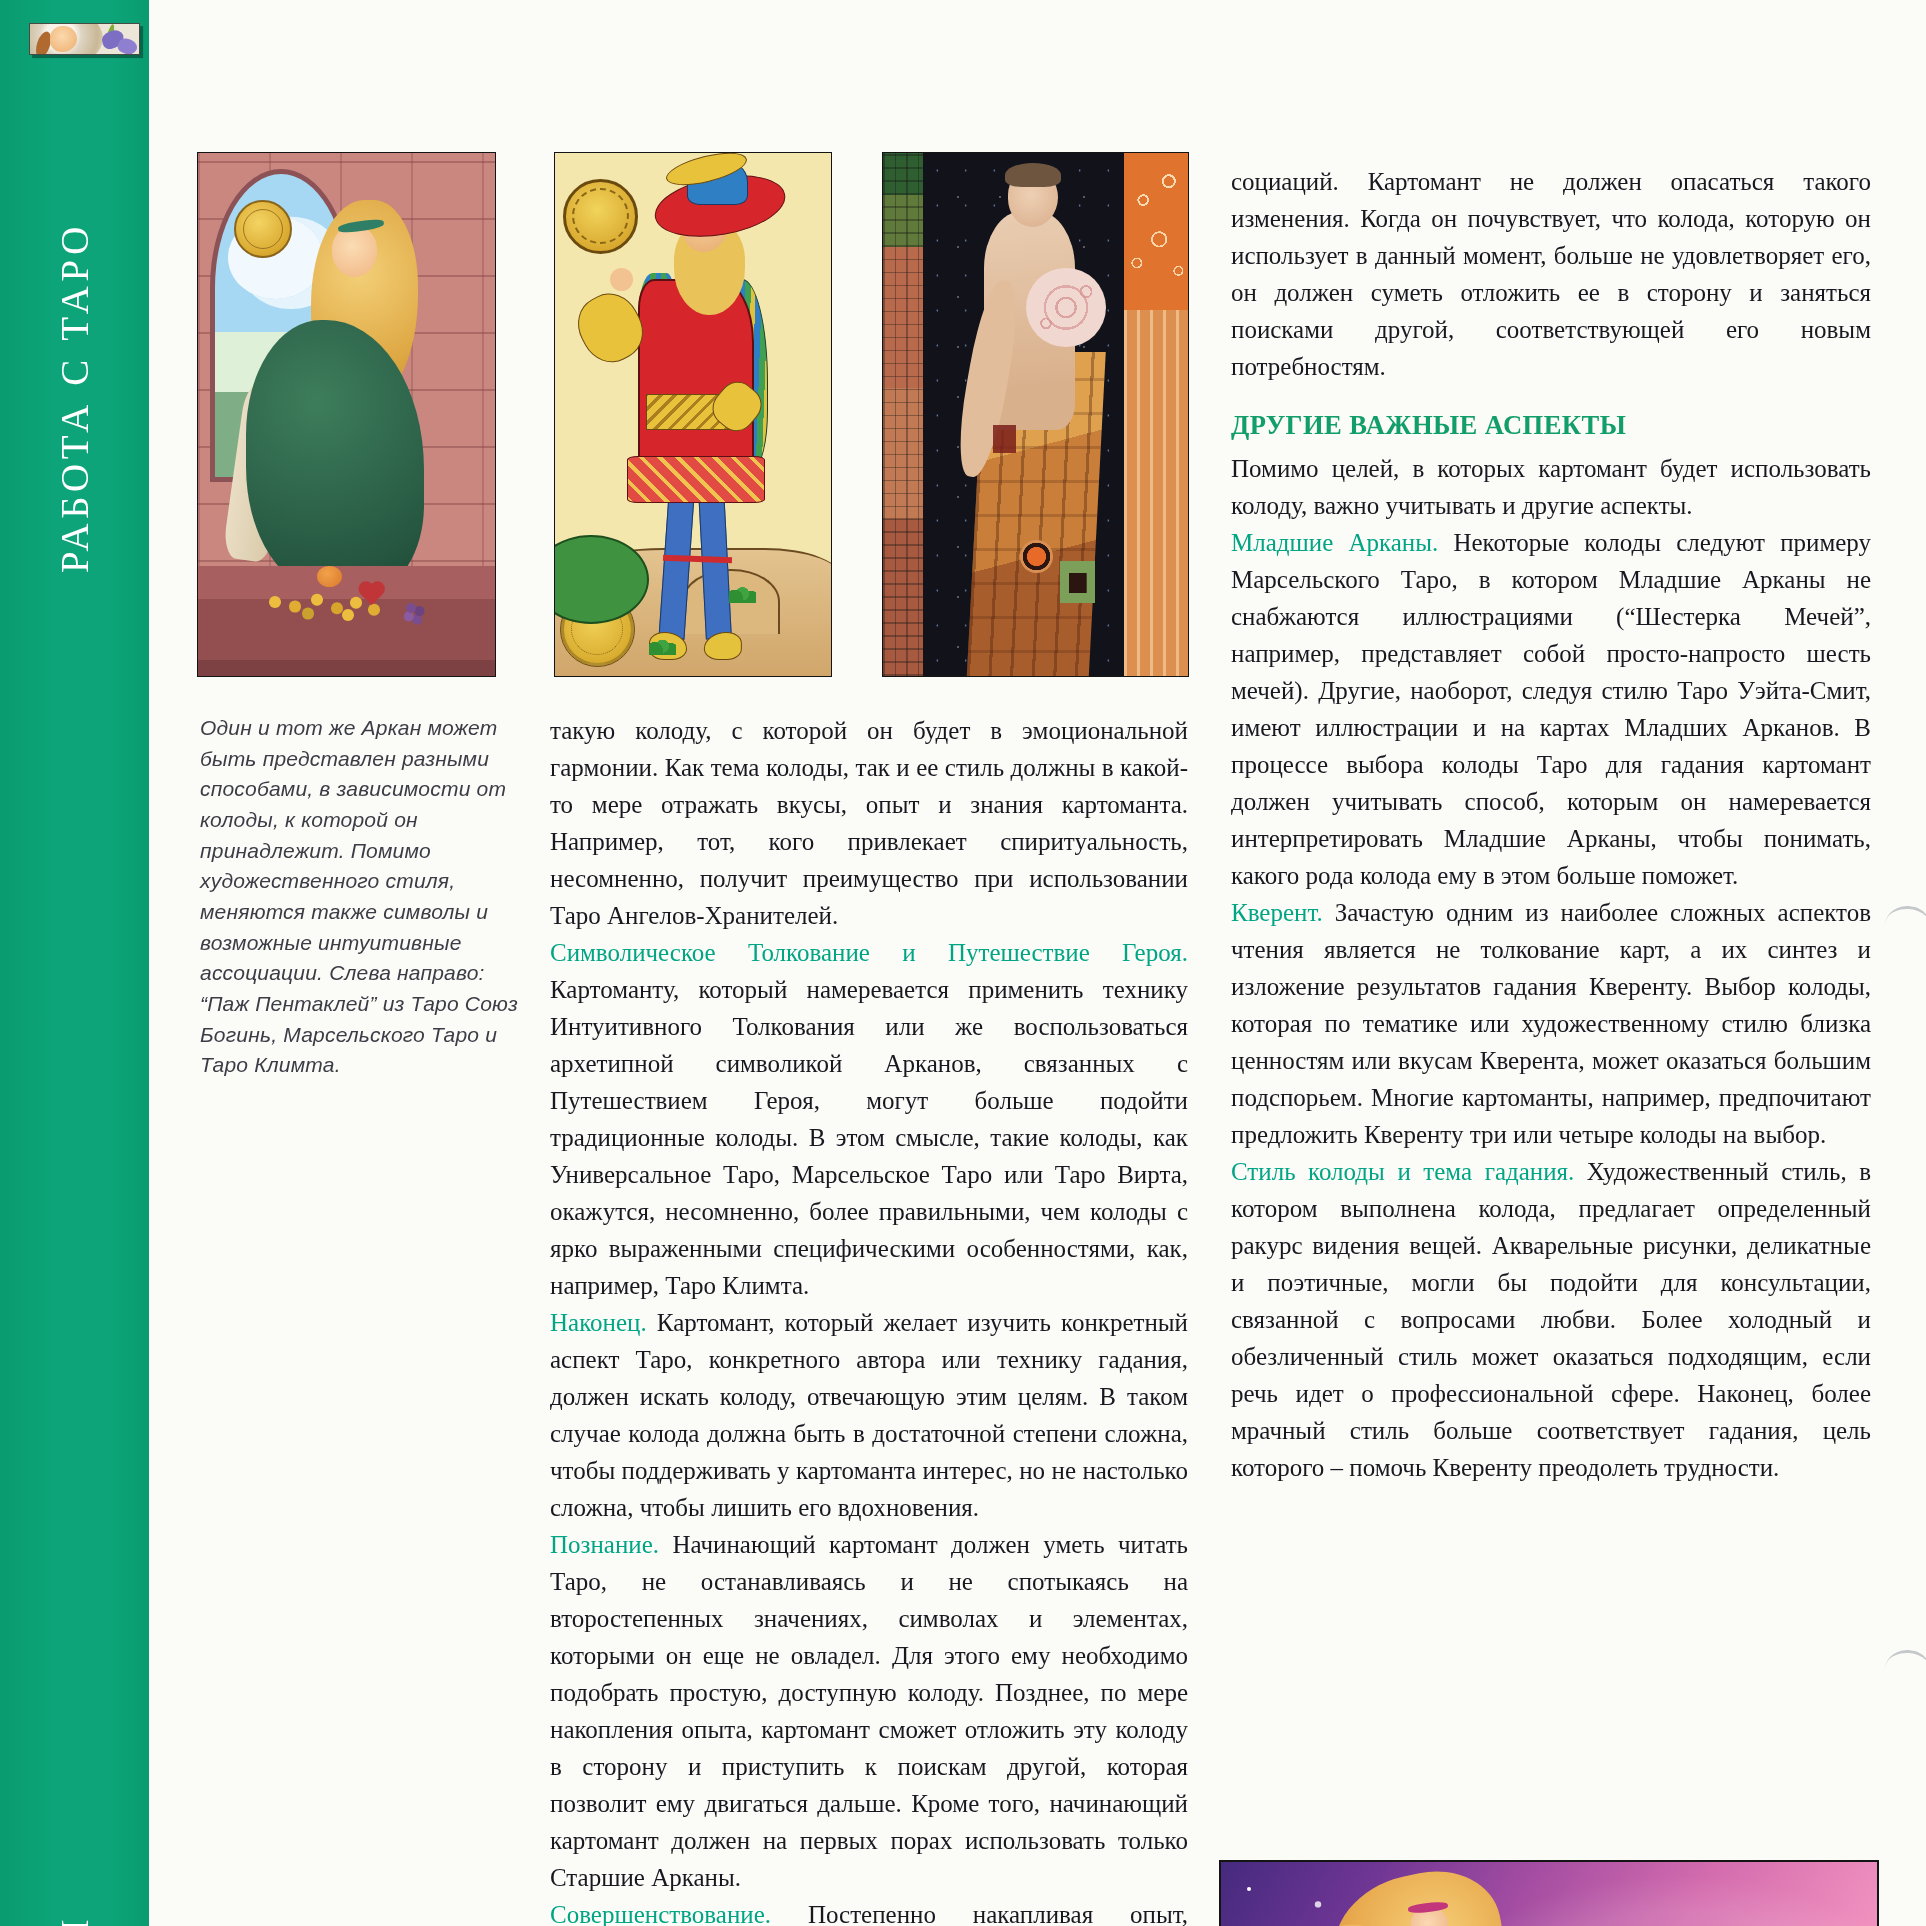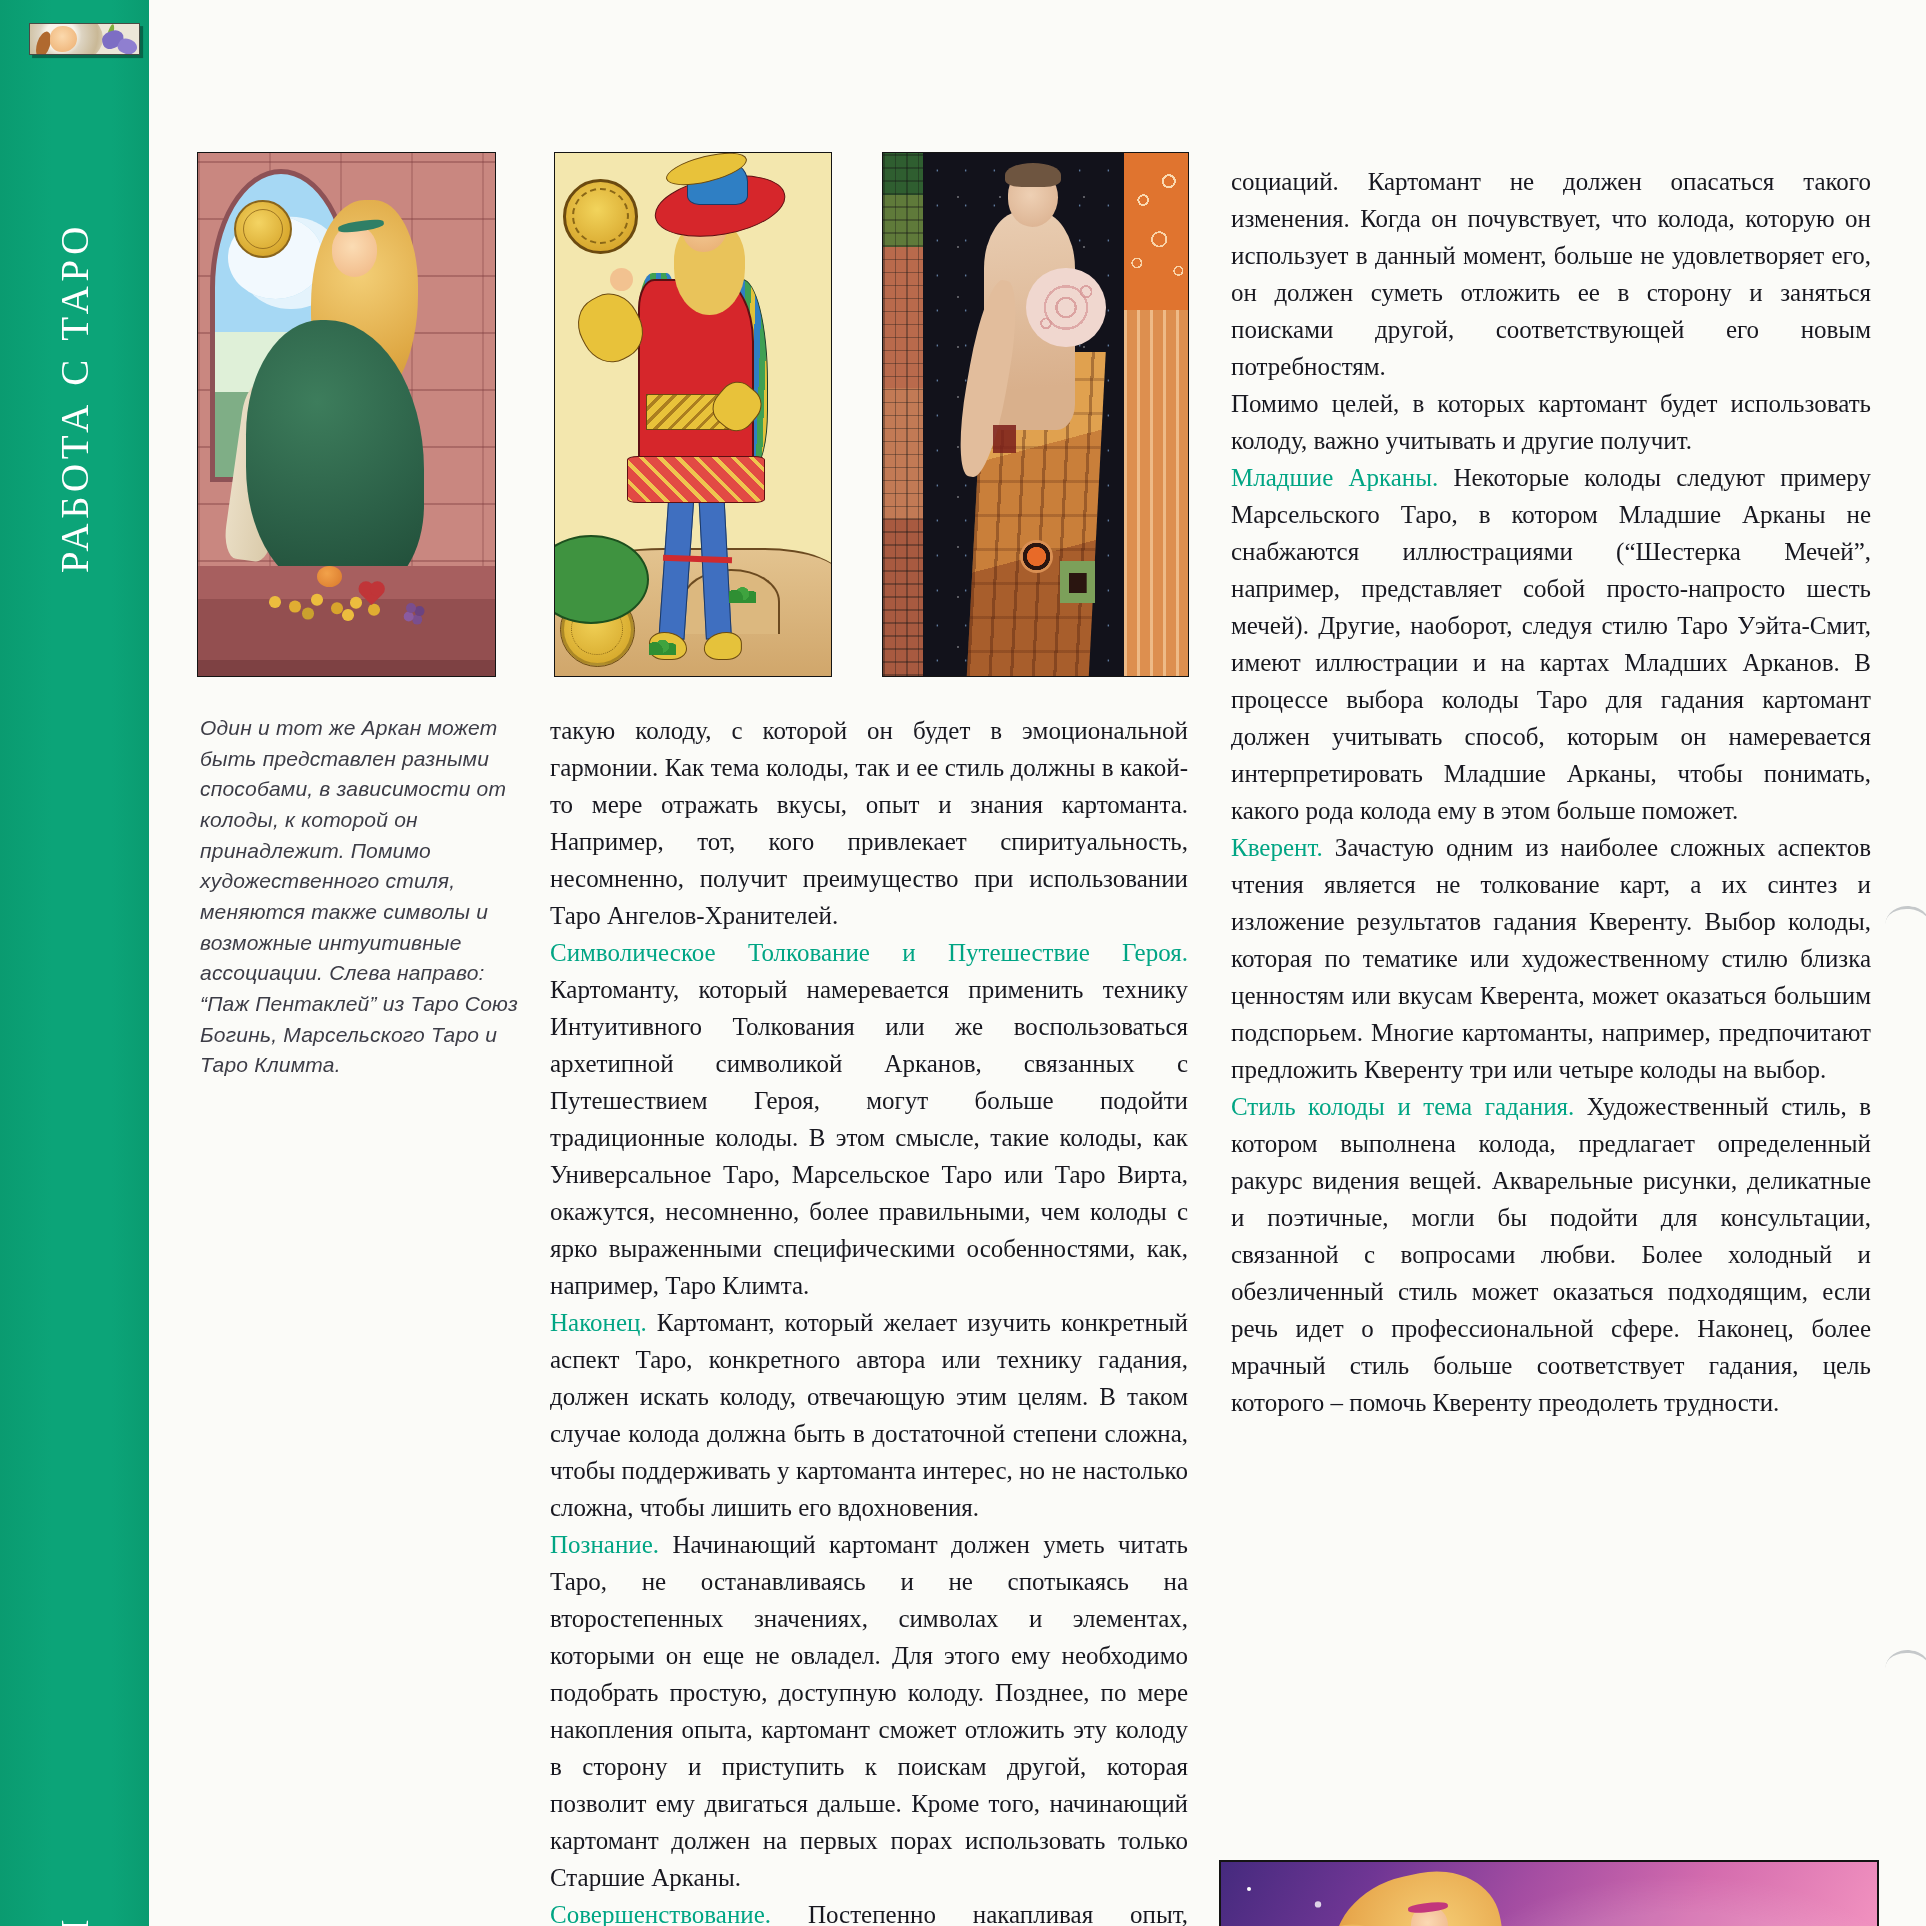--- a/index.html
+++ b/index.html
@@ -302,21 +302,22 @@
 
   <div class="bodycol col-middle">
       <p class="para">такую колоду, с которой он будет в эмоциональной гармонии. Как тема колоды, так и ее стиль должны в какой-то мере отражать вкусы, опыт и знания картоманта. Например, тот, кого привлекает спиритуальность, несомненно, получит преимущество при использовании Таро Ангелов-Хранителей.</p>
       <p class="para"><span class="head-inline">Символическое Толкование и Путешествие Героя. </span>Картоманту, который намеревается применить технику Интуитивного Толкования или же воспользоваться архетипной символикой Арканов, связанных с Путешествием Героя, могут больше подойти традиционные колоды. В этом смысле, такие колоды, как Универсальное Таро, Марсельское Таро или Таро Вирта, окажутся, несомненно, более правильными, чем колоды с ярко выраженными специфическими особенностями, как, например, Таро Климта.</p>
       <p class="para"><span class="head-inline">Наконец. </span>Картомант, который желает изучить конкретный аспект Таро, конкретного автора или технику гадания, должен искать колоду, отвечающую этим целям. В таком случае колода должна быть в достаточной степени сложна, чтобы поддерживать у картоманта интерес, но не настолько сложна, чтобы лишить его вдохновения.</p>
       <p class="para"><span class="head-inline">Познание. </span>Начинающий картомант должен уметь читать Таро, не останавливаясь и не спотыкаясь на второстепенных значениях, символах и элементах, которыми он еще не овладел. Для этого ему необходимо подобрать простую, доступную колоду. Позднее, по мере накопления опыта, картомант сможет отложить эту колоду в сторону и приступить к поискам другой, которая позволит ему двигаться дальше. Кроме того, начинающий картомант должен на первых порах использовать только Старшие Арканы.</p>
       <p class="para"><span class="head-inline">Совершенствование. </span>Постепенно накапливая опыт, картомант неизбежно меняет свой способ интерпретации карт. Колода, которая до вчерашнего дня казалась легкой в толковании и интересной в работе, сегодня может оставить его совершенно равнодушным. И напротив, колода, которая раньше казалась ему далекой и недоступной, может стать неожиданным источником интуитивных ас-</p>
     </div>
   <div class="bodycol col-right">
       <p class="para">социаций. Картомант не должен опасаться такого изменения. Когда он почувствует, что колода, которую он использует в данный момент, больше не удовлетворяет его, он должен суметь отложить ее в сторону и заняться поисками другой, соответствующей его новым потребностям.</p>
-      <p class="para">Помимо целей, в которых картомант будет использовать колоду, важно учитывать и другие получит.</p>
+      <div class="section-head">ДРУГИЕ ВАЖНЫЕ АСПЕКТЫ</div>
+      <p class="para">Помимо целей, в которых картомант будет использовать колоду, важно учитывать и другие аспекты.</p>
       <p class="para"><span class="head-inline">Младшие Арканы. </span>Некоторые колоды следуют примеру Марсельского Таро, в котором Младшие Арканы не снабжаются иллюстрациями (“Шестерка Мечей”, например, представляет собой просто-напросто шесть мечей). Другие, наоборот, следуя стилю Таро Уэйта-Смит, имеют иллюстрации и на картах Младших Арканов. В процессе выбора колоды Таро для гадания картомант должен учитывать способ, которым он намеревается интерпретировать Младшие Арканы, чтобы понимать, какого рода колода ему в этом больше поможет.</p>
       <p class="para"><span class="head-inline">Кверент. </span>Зачастую одним из наиболее сложных аспектов чтения является не толкование карт, а их синтез и изложение результатов гадания Кверенту. Выбор колоды, которая по тематике или художественному стилю близка ценностям или вкусам Кверента, может оказаться большим подспорьем. Многие картоманты, например, предпочитают предложить Кверенту три или четыре колоды на выбор.</p>
       <p class="para"><span class="head-inline">Стиль колоды и тема гадания. </span>Художественный стиль, в котором выполнена колода, предлагает определенный ракурс видения вещей. Акварельные рисунки, деликатные и поэтичные, могли бы подойти для консультации, связанной с вопросами любви. Более холодный и обезличенный стиль может оказаться подходящим, если речь идет о профессиональной сфере. Наконец, более мрачный стиль больше соответствует гадания, цель которого – помочь Кверенту преодолеть трудности.</p>
     </div>
 
   <div class="chariot">
     <div class="ch-swirl"></div>
     <div class="ch-stars"></div>
 
     <div class="ch-hair"></div>

